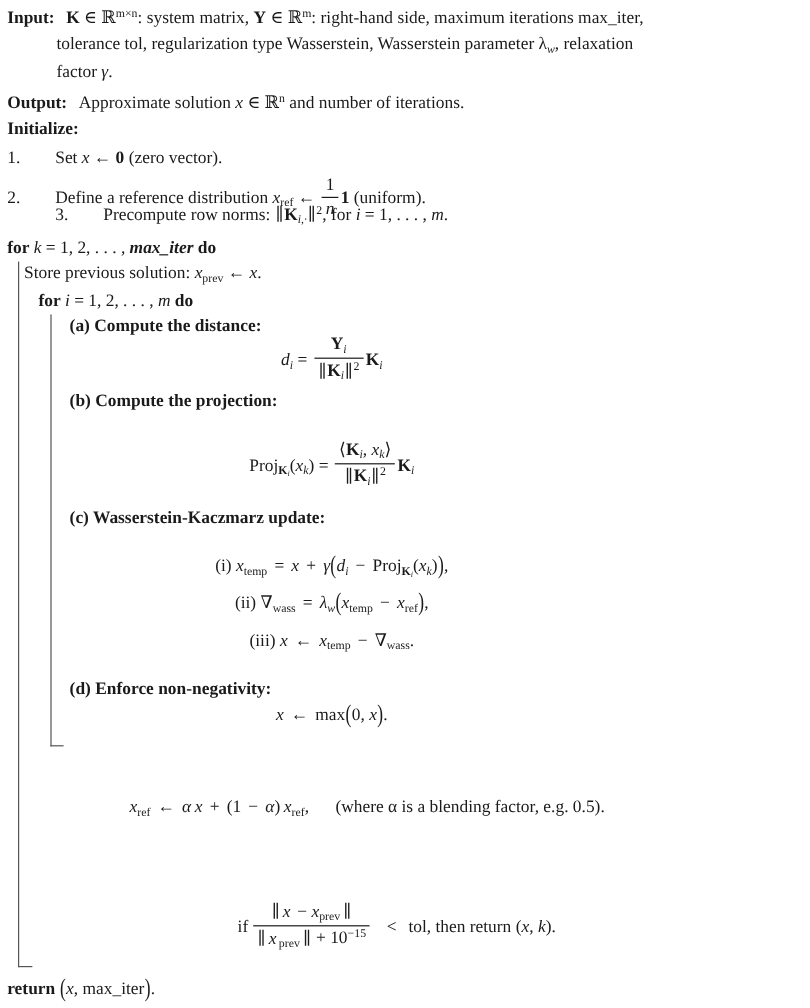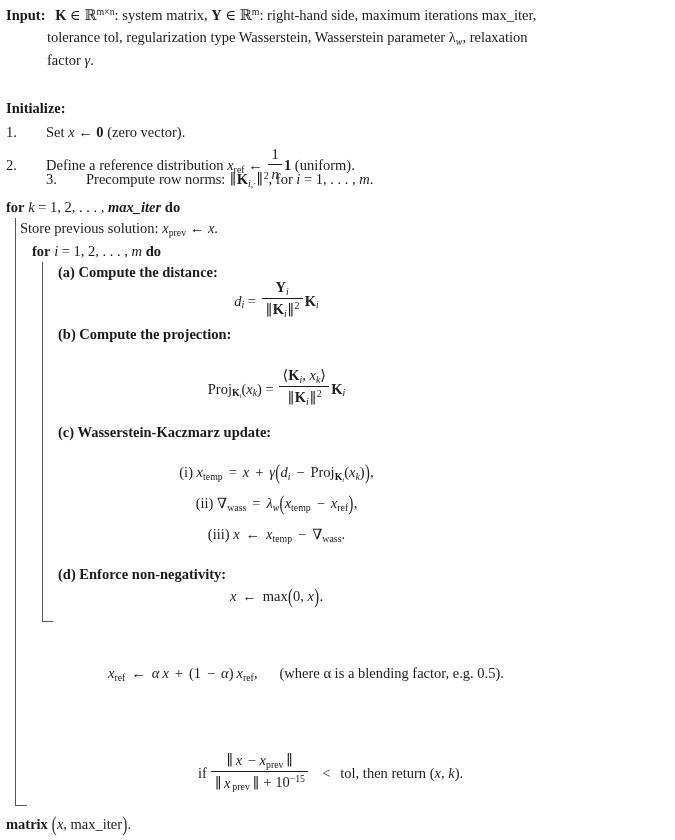--- a/index.html
+++ b/index.html
@@ -118,20 +118,26 @@
   </div>
 
   <div class="line" style="left:47px; top:29px;">
     <span>tolerance tol, regularization type Wasserstein, Wasserstein parameter λ</span><span class="sub it">w</span><span>, relaxation</span>
   </div>
 
   <div class="line" style="left:47px; top:52px;">
     <span>factor </span><span class="mi">γ</span><span>.</span>
   </div>
 
+  <div class="line" style="left:6px; top:77px;">
+    <span class="label-bold">Output:</span>
+    <span style="margin-left:6px;">
+      <span>Approximate solution </span><span class="mi">x</span><span> ∈ ℝ</span><span class="sup it">n</span><span> and number of iterations.</span>
+    </span>
+  </div>
 
   <div class="line label-bold" style="left:6px; top:100px;">Initialize:</div>
 
   <div class="line" style="left:6px; top:124px;">
     <span style="display:inline-block; width:40px;">1.</span><span>Set </span><span class="mi">x</span><span> ← </span><span class="mb">0</span><span> (zero vector).</span>
   </div>
 
   <div class="line" style="left:6px; top:146px;">
     <span style="display:inline-block; width:40px;">2.</span><span>Define a reference distribution </span><span class="mi">x</span><span class="sub">ref</span><span> ← </span><span class="frac"><span class="num">1</span><span class="den mi">n</span></span><span class="mb">1</span><span> (uniform).</span>
   </div>
@@ -201,17 +207,17 @@
   <div class="line" style="left:108px; top:665px;">
     <span class="mi">x</span><span class="sub">ref</span><span class="op"> ← </span><span class="mi">α</span><span class="mi" style="margin-left:3px;">x</span><span class="op"> + </span><span>(</span><span>1</span><span class="op"> − </span><span class="mi">α</span><span>)</span><span class="mi" style="margin-left:3px;">x</span><span class="sub">ref</span><span>,</span><span style="margin-left:22px;">(where α is a blending factor, e.g. 0.5).</span>
   </div>
 
 
   <div class="line" style="left:198px; top:752px;">
     <span class="mrm">if</span><span class="frac" style="vertical-align:-0.68em; margin-left:4px;"><span class="num"><span class="norm">∥</span><span class="mi" style="margin:0 2px;">x</span><span> − </span><span class="mi">x</span><span class="sub">prev</span><span class="norm" style="margin-left:2px;">∥</span></span><span class="den"><span class="norm">∥</span><span class="mi" style="margin:0 2px;">x</span><span class="sub">prev</span><span class="norm" style="margin-left:2px;">∥</span><span> + 10</span><span class="sup">−15</span></span></span><span class="op" style="margin-left:6px;"> &lt; </span><span style="margin-left:4px;">tol, then return </span><span>(</span><span class="mi">x</span><span>, </span><span class="mi">k</span><span>)</span><span>.</span>
   </div>
 
   <div class="line" style="left:6px; top:816px;">
-    <span class="label-bold">matrix</span>
+    <span class="label-bold">return</span>
     <span class="bigparen">(</span><span class="mi">x</span><span>, </span><span class="mrm">max_iter</span><span class="bigparen">)</span><span>.</span>
   </div>
 
 </div>
 
 </body></html>

